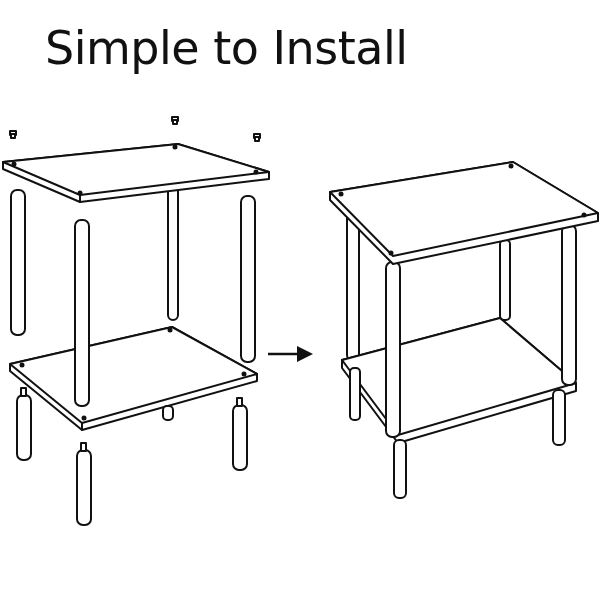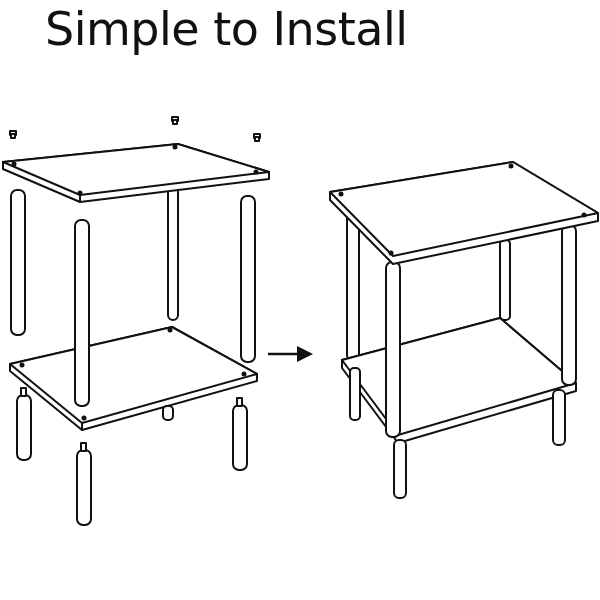--- a/index.html
+++ b/index.html
@@ -1,18 +1,18 @@
 <!DOCTYPE html>
 <html><head>
 <meta charset="utf-8">
 <style>
   html, body { margin:0; padding:0; background:#ffffff; }
   body { width:600px; height:600px; position:relative; overflow:hidden; }
   .title {
-    position:absolute; left:45px; top:2px;
+    position:absolute; left:45px; top:21px;
     font-family:"DejaVu Sans", sans-serif;
     font-size:46px; color:#111111; letter-spacing:-0.5px;
   }
   svg { position:absolute; left:0; top:0; }
   .ln { fill:#ffffff; stroke:#111111; stroke-width:2; stroke-linejoin:round; stroke-linecap:round; }
   .ln2 { fill:none; stroke:#111111; stroke-width:2; stroke-linecap:round; }
   .dot { fill:#111111; }
 </style>
 </head>
 <body>

